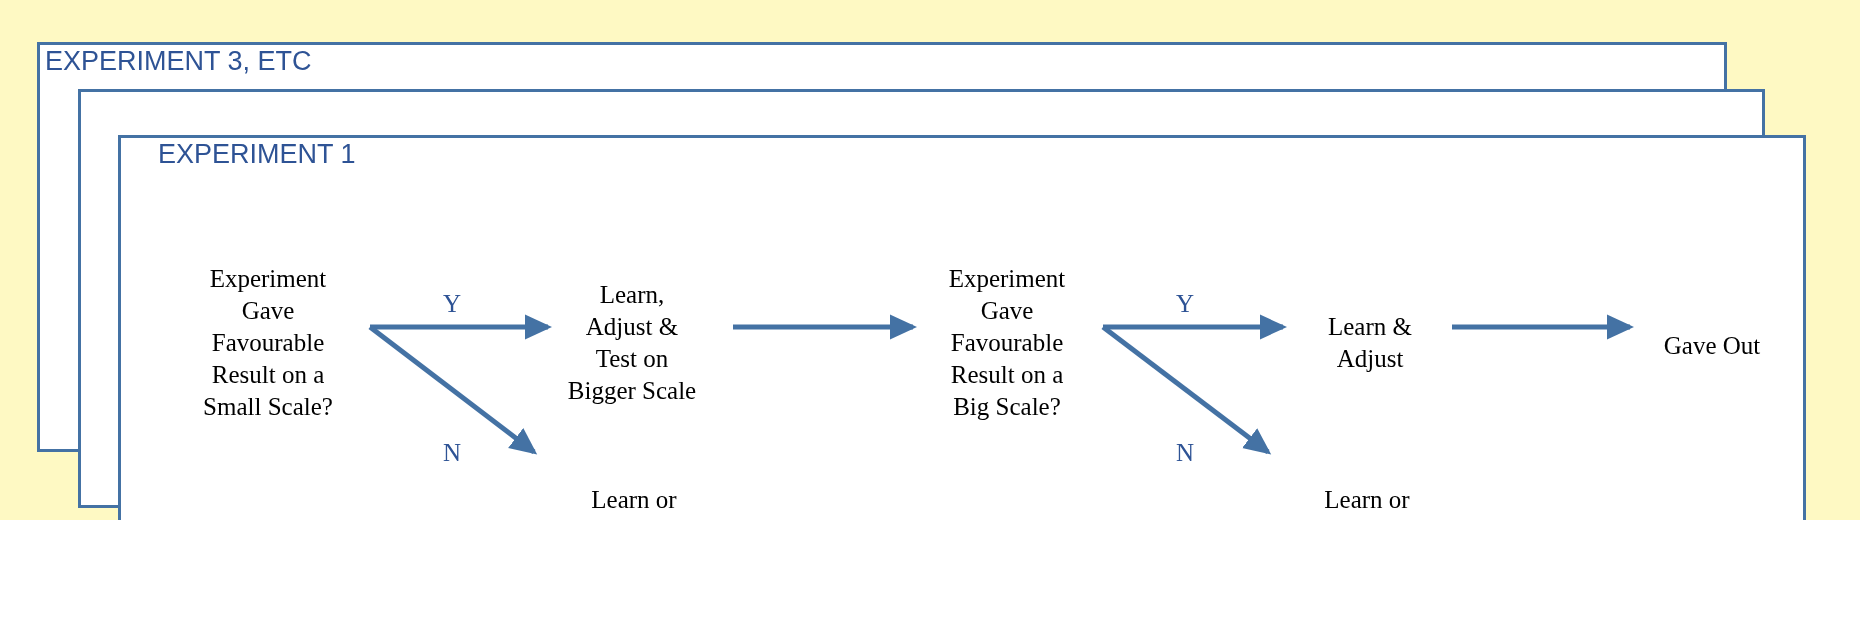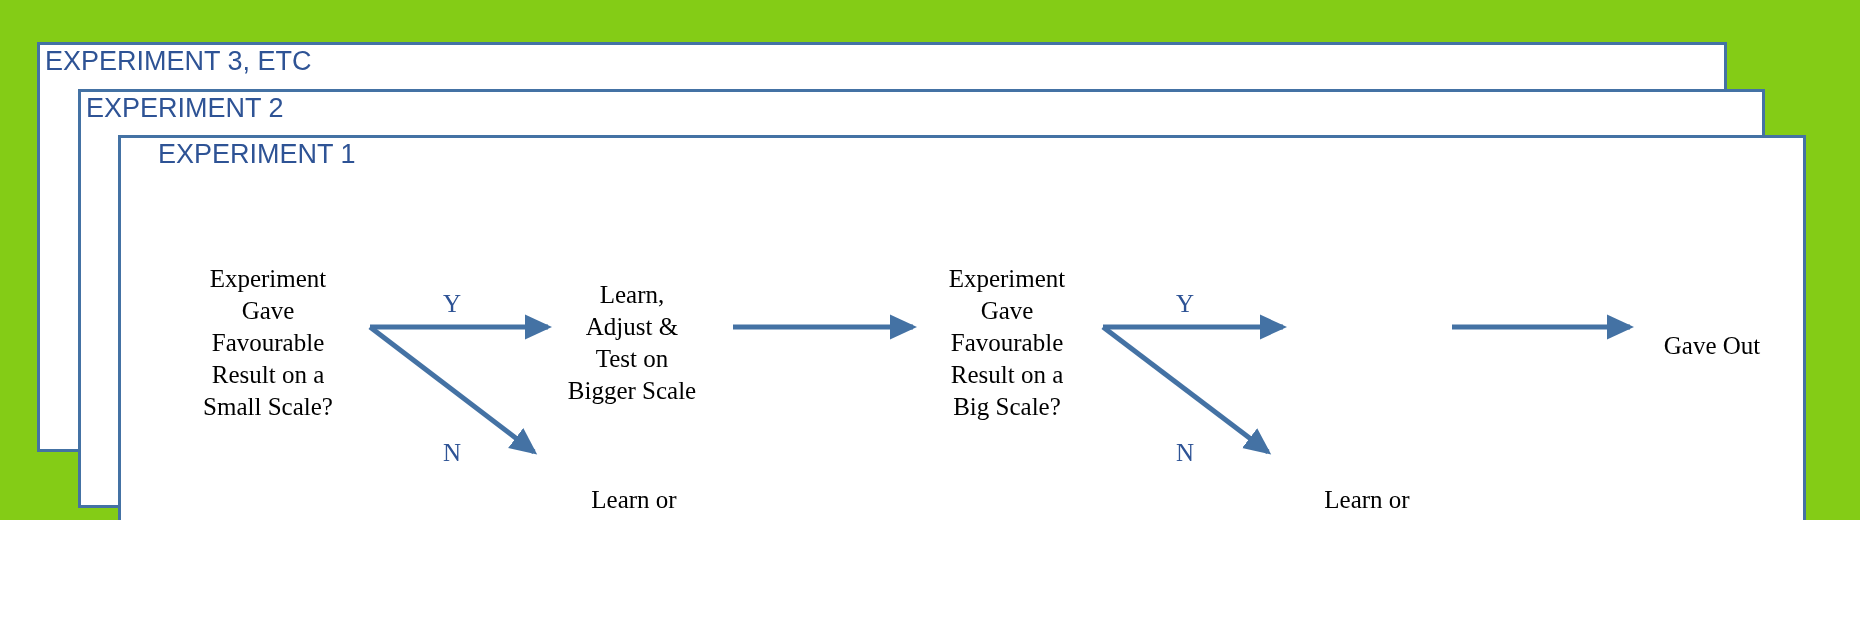--- a/index.html
+++ b/index.html
@@ -7,21 +7,21 @@
     padding: 0;
     background: #ffffff;
   }
   body {
     font-family: "Liberation Sans", sans-serif;
   }
   #canvas {
     position: relative;
     width: 1860px;
     height: 520px;
-    background: #84cc16;
+    background: #fef9c3;
     overflow: hidden;
   }
   
   .frame {
     position: absolute;
     border: 3px solid #4472A4;
     background: #ffffff;
     box-sizing: border-box;
   }
   .frame-3 { left: 37px;  top: 42px;  width: 1690px; height: 410px; z-index: 1; }
@@ -79,21 +79,20 @@
 </head>
 <body>
 
 <div id="canvas">
 
   <div class="frame frame-3"></div>
   <div class="frame frame-2"></div>
   <div class="frame frame-1"></div>
 
   <div class="frame-caption label-3">EXPERIMENT 3, ETC</div>
-  <div class="frame-caption label-2">EXPERIMENT 2</div>
   <div class="frame-caption label-1">EXPERIMENT 1</div>
 
   <svg id="arrows" viewBox="0 0 1860 632" xmlns="http://www.w3.org/2000/svg">
     <defs>
       <marker id="ah" markerWidth="6" markerHeight="6" refX="4.6" refY="3" orient="auto" markerUnits="strokeWidth">
         <path d="M0,0.5 L5.4,3 L0,5.5 z" fill="#4472A4"></path>
       </marker>
     </defs>
 
     <line x1="370" y1="327" x2="548" y2="327" stroke="#4472A4" stroke-width="5" marker-end="url(#ah)"></line>
@@ -123,20 +122,22 @@
 
     <div class="node" style="left:634px; top:500px; width:200px;">Learn or
 Stop</div>
 
     <div class="node" style="left:1007px; top:327px; width:220px;">Experiment
 Gave
 Favourable
 Result on a
 Big Scale?</div>
 
+    <div class="node" style="left:1370px; top:327px; width:200px;">Learn &amp;
+Adjust</div>
 
     <div class="node" style="left:1367px; top:500px; width:200px;">Learn or
 Stop</div>
 
     <div class="node" style="left:1712px; top:330px; width:190px;">Gave Out</div>
 
     <div class="edge-label" style="left:452px; top:288px;">Y</div>
     <div class="edge-label" style="left:452px; top:437px;">N</div>
     <div class="edge-label" style="left:1185px; top:288px;">Y</div>
     <div class="edge-label" style="left:1185px; top:437px;">N</div>

